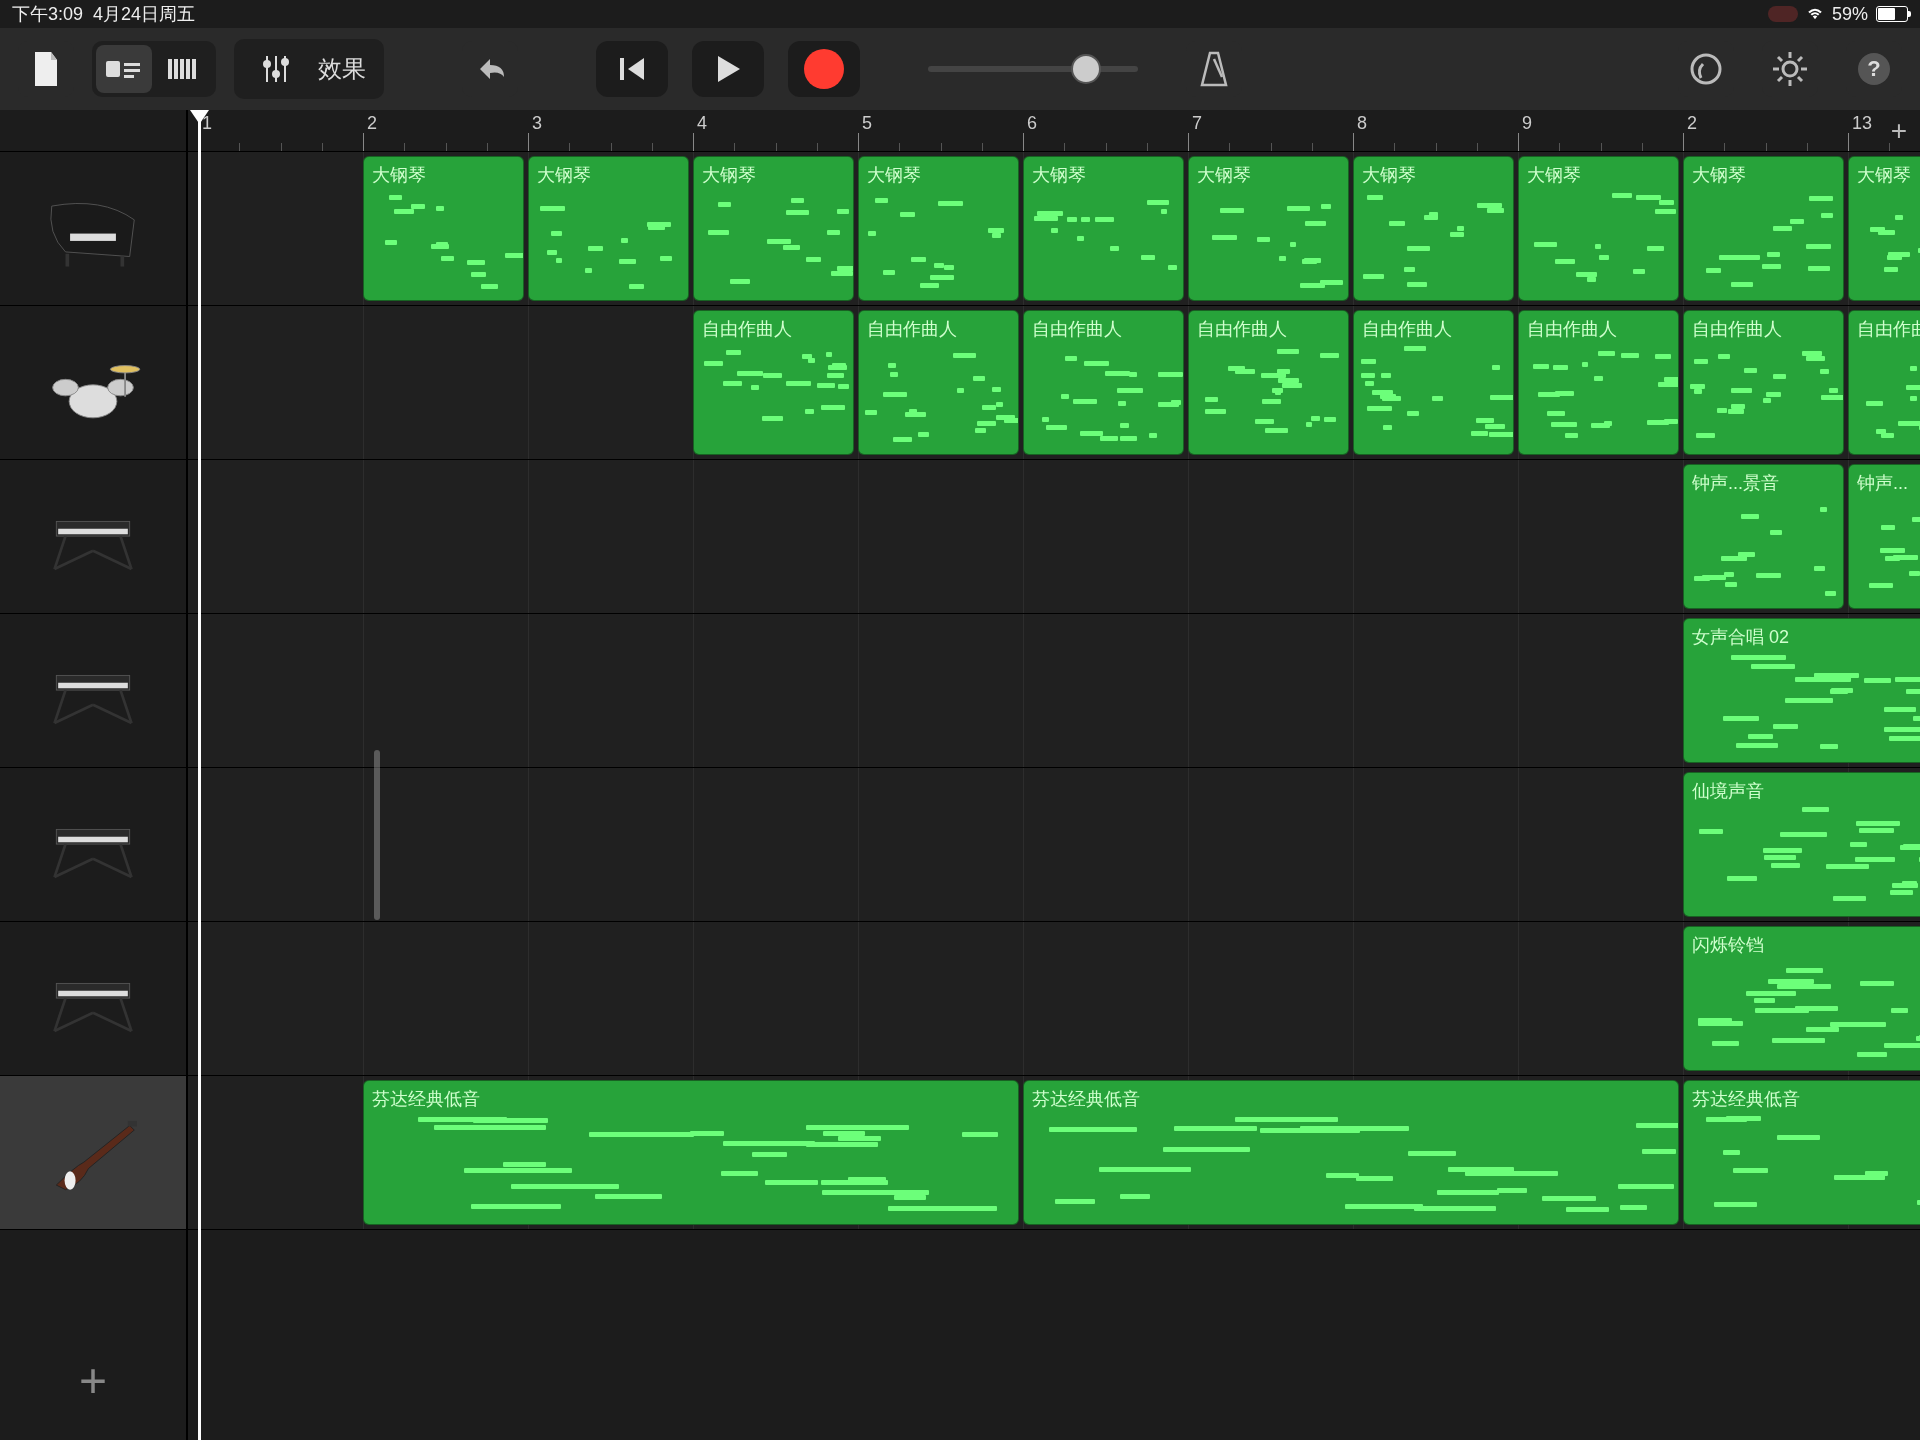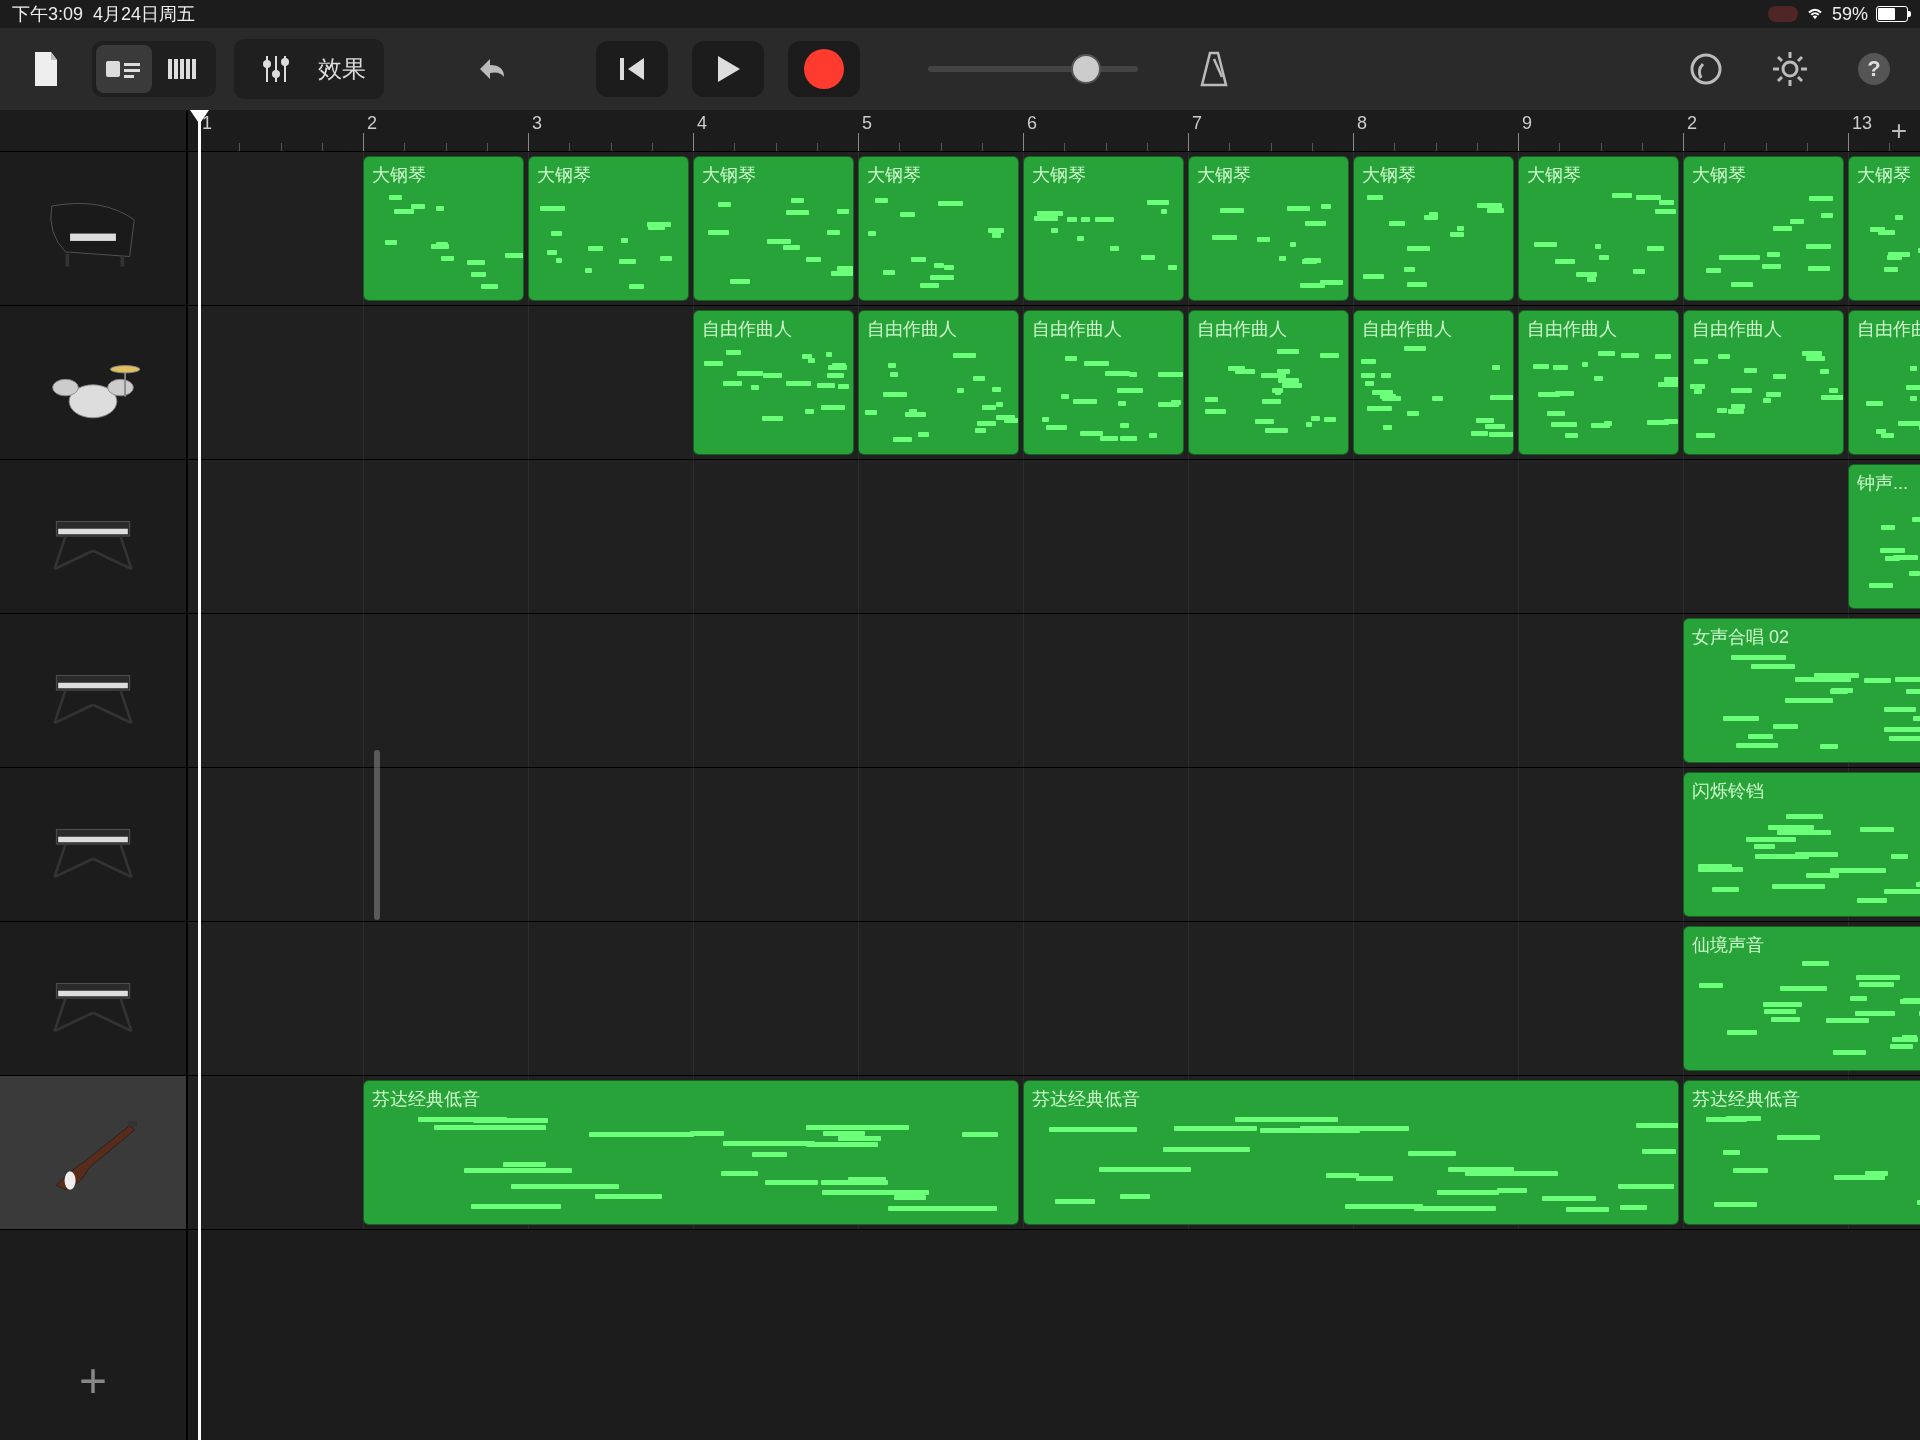--- a/index.html
+++ b/index.html
@@ -698,20 +698,37 @@
           <div class="grid-line" style="left: 175px;"></div>
           <div class="grid-line" style="left: 340px;"></div>
           <div class="grid-line" style="left: 505px;"></div>
           <div class="grid-line" style="left: 670px;"></div>
           <div class="grid-line" style="left: 835px;"></div>
           <div class="grid-line" style="left: 1000px;"></div>
           <div class="grid-line" style="left: 1165px;"></div>
           <div class="grid-line" style="left: 1330px;"></div>
           <div class="grid-line" style="left: 1495px;"></div>
           <div class="grid-line" style="left: 1660px;"></div>
+          <div class="region" style="left: 1495px; width: 161px;">
+            <div class="region-label">钟声...景音</div>
+            <div class="midi">
+              <div class="note" style="left: 7.87202%; width: 16.5288%; top: 74.2373%;"></div>
+              <div class="note" style="left: 21.177%; width: 17.2917%; top: 55.7384%;"></div>
+              <div class="note" style="left: 44.9263%; width: 16.8554%; top: 72.0312%;"></div>
+              <div class="note" style="left: 23.1202%; width: 7.05344%; top: 70.6157%;"></div>
+              <div class="note" style="left: 91.7584%; width: 7.71905%; top: 88.9919%;"></div>
+              <div class="note" style="left: 2.84115%; width: 10.6856%; top: 74.6597%;"></div>
+              <div class="note" style="left: 84.3683%; width: 7.78639%; top: 65.1192%;"></div>
+              <div class="note" style="left: 88.3399%; width: 4.85478%; top: 7.87037%;"></div>
+              <div class="note" style="left: 54.756%; width: 7.72409%; top: 30.4132%;"></div>
+              <div class="note" style="left: 23.6165%; width: 8.22767%; top: 80.2477%;"></div>
+              <div class="note" style="left: 34.9214%; width: 12.1988%; top: 14.8738%;"></div>
+              <div class="note" style="left: 32.6708%; width: 11.4709%; top: 51.7917%;"></div>
+            </div>
+          </div>
           <div class="region" style="left: 1660px; width: 161px;">
             <div class="region-label">钟声...</div>
             <div class="midi">
               <div class="note" style="left: 38.4926%; width: 12.1507%; top: 17.0181%;"></div>
               <div class="note" style="left: 9.2963%; width: 16.4161%; top: 81.7299%;"></div>
               <div class="note" style="left: 26.1%; width: 16.8897%; top: 54.5667%;"></div>
               <div class="note" style="left: 36.5901%; width: 7.64949%; top: 70.0957%;"></div>
               <div class="note" style="left: 20.1914%; width: 10.4324%; top: 55.4163%;"></div>
               <div class="note" style="left: 16.9037%; width: 17.0718%; top: 48.0285%;"></div>
               <div class="note" style="left: 17.6617%; width: 9.2533%; top: 25.1281%;"></div>
@@ -745,20 +762,57 @@
               <div class="note" style="left: 14.6305%; width: 13.6435%; top: 87.1937%;"></div>
               <div class="note" style="left: 18.528%; width: 8.23817%; top: 78.2087%;"></div>
               <div class="note" style="left: 62.2033%; width: 15.2448%; top: 71.5154%;"></div>
               <div class="note" style="left: 44.8872%; width: 5.8276%; top: 35.0039%;"></div>
               <div class="note" style="left: 63.8959%; width: 15.0704%; top: 80.1856%;"></div>
               <div class="note" style="left: 69.2465%; width: 6.62536%; top: 34.924%;"></div>
               <div class="note" style="left: 39.5885%; width: 14.6042%; top: 19.4807%;"></div>
               <div class="note" style="left: 41.7082%; width: 5.8285%; top: 88.8291%;"></div>
               <div class="note" style="left: 19.6058%; width: 14.1315%; top: 10.4691%;"></div>
               <div class="note" style="left: 13.2811%; width: 17.3465%; top: 1.90085%;"></div>
+            </div>
+          </div>
+        </div>
+        <div class="track-row">
+          <div class="grid-line" style="left: 10px;"></div>
+          <div class="grid-line" style="left: 175px;"></div>
+          <div class="grid-line" style="left: 340px;"></div>
+          <div class="grid-line" style="left: 505px;"></div>
+          <div class="grid-line" style="left: 670px;"></div>
+          <div class="grid-line" style="left: 835px;"></div>
+          <div class="grid-line" style="left: 1000px;"></div>
+          <div class="grid-line" style="left: 1165px;"></div>
+          <div class="grid-line" style="left: 1330px;"></div>
+          <div class="grid-line" style="left: 1495px;"></div>
+          <div class="grid-line" style="left: 1660px;"></div>
+          <div class="region" style="left: 1495px; width: 326px;">
+            <div class="region-label">仙境声音</div>
+            <div class="midi">
+              <div class="note" style="left: 53.1815%; width: 14.0984%; top: 13.289%;"></div>
+              <div class="note" style="left: 53.0049%; width: 12.6359%; top: 48.8179%;"></div>
+              <div class="note" style="left: 25.9395%; width: 9.19659%; top: 54.1385%;"></div>
+              <div class="note" style="left: 11.9852%; width: 9.61374%; top: 66.7508%;"></div>
+              <div class="note" style="left: 51.142%; width: 5.72071%; top: 34.1547%;"></div>
+              <div class="note" style="left: 64.7889%; width: 8.33743%; top: 73.3376%;"></div>
+              <div class="note" style="left: 23.279%; width: 12.5138%; top: 40.1165%;"></div>
+              <div class="note" style="left: 2.88025%; width: 7.71341%; top: 21.6871%;"></div>
+              <div class="note" style="left: 43.5926%; width: 13.7695%; top: 55.5494%;"></div>
+              <div class="note" style="left: 68.3963%; width: 15.4098%; top: 35.8862%;"></div>
+              <div class="note" style="left: 67.821%; width: 5.06356%; top: 71.7357%;"></div>
+              <div class="note" style="left: 67.2%; width: 16.7585%; top: 36.848%;"></div>
+              <div class="note" style="left: 23.6901%; width: 10.1432%; top: 46.7519%;"></div>
+              <div class="note" style="left: 73.2914%; width: 5.05114%; top: 48.9475%;"></div>
+              <div class="note" style="left: 64.0037%; width: 7.31552%; top: 80.9348%;"></div>
+              <div class="note" style="left: 35.8272%; width: 8.76971%; top: 0.213735%;"></div>
+              <div class="note" style="left: 28.7617%; width: 15.2471%; top: 24.2843%;"></div>
+              <div class="note" style="left: 45.9642%; width: 10.6045%; top: 86.8005%;"></div>
+              <div class="note" style="left: 54.2321%; width: 11.1513%; top: 20.2461%;"></div>
             </div>
           </div>
         </div>
         <div class="track-row">
           <div class="grid-line" style="left: 10px;"></div>
           <div class="grid-line" style="left: 175px;"></div>
           <div class="grid-line" style="left: 340px;"></div>
           <div class="grid-line" style="left: 505px;"></div>
           <div class="grid-line" style="left: 670px;"></div>
           <div class="grid-line" style="left: 835px;"></div>
@@ -783,57 +837,20 @@
               <div class="note" style="left: 26.1621%; width: 17.1761%; top: 74.5787%;"></div>
               <div class="note" style="left: 48.5782%; width: 14.2121%; top: 59.6215%;"></div>
               <div class="note" style="left: 73.4387%; width: 8.8823%; top: 71.956%;"></div>
               <div class="note" style="left: 44.7436%; width: 7.02013%; top: 59.0822%;"></div>
               <div class="note" style="left: 2.493%; width: 14.4589%; top: 58.5%;"></div>
               <div class="note" style="left: 37.3251%; width: 10.5725%; top: 64.2106%;"></div>
               <div class="note" style="left: 2.40782%; width: 10.9141%; top: 55.5035%;"></div>
               <div class="note" style="left: 17.935%; width: 15.8899%; top: 29.088%;"></div>
               <div class="note" style="left: 27.9066%; width: 17.3332%; top: 22.4641%;"></div>
               <div class="note" style="left: 72.3226%; width: 7.07756%; top: 73.1319%;"></div>
-            </div>
-          </div>
-        </div>
-        <div class="track-row">
-          <div class="grid-line" style="left: 10px;"></div>
-          <div class="grid-line" style="left: 175px;"></div>
-          <div class="grid-line" style="left: 340px;"></div>
-          <div class="grid-line" style="left: 505px;"></div>
-          <div class="grid-line" style="left: 670px;"></div>
-          <div class="grid-line" style="left: 835px;"></div>
-          <div class="grid-line" style="left: 1000px;"></div>
-          <div class="grid-line" style="left: 1165px;"></div>
-          <div class="grid-line" style="left: 1330px;"></div>
-          <div class="grid-line" style="left: 1495px;"></div>
-          <div class="grid-line" style="left: 1660px;"></div>
-          <div class="region" style="left: 1495px; width: 326px;">
-            <div class="region-label">仙境声音</div>
-            <div class="midi">
-              <div class="note" style="left: 53.1815%; width: 14.0984%; top: 13.289%;"></div>
-              <div class="note" style="left: 53.0049%; width: 12.6359%; top: 48.8179%;"></div>
-              <div class="note" style="left: 25.9395%; width: 9.19659%; top: 54.1385%;"></div>
-              <div class="note" style="left: 11.9852%; width: 9.61374%; top: 66.7508%;"></div>
-              <div class="note" style="left: 51.142%; width: 5.72071%; top: 34.1547%;"></div>
-              <div class="note" style="left: 64.7889%; width: 8.33743%; top: 73.3376%;"></div>
-              <div class="note" style="left: 23.279%; width: 12.5138%; top: 40.1165%;"></div>
-              <div class="note" style="left: 2.88025%; width: 7.71341%; top: 21.6871%;"></div>
-              <div class="note" style="left: 43.5926%; width: 13.7695%; top: 55.5494%;"></div>
-              <div class="note" style="left: 68.3963%; width: 15.4098%; top: 35.8862%;"></div>
-              <div class="note" style="left: 67.821%; width: 5.06356%; top: 71.7357%;"></div>
-              <div class="note" style="left: 67.2%; width: 16.7585%; top: 36.848%;"></div>
-              <div class="note" style="left: 23.6901%; width: 10.1432%; top: 46.7519%;"></div>
-              <div class="note" style="left: 73.2914%; width: 5.05114%; top: 48.9475%;"></div>
-              <div class="note" style="left: 64.0037%; width: 7.31552%; top: 80.9348%;"></div>
-              <div class="note" style="left: 35.8272%; width: 8.76971%; top: 0.213735%;"></div>
-              <div class="note" style="left: 28.7617%; width: 15.2471%; top: 24.2843%;"></div>
-              <div class="note" style="left: 45.9642%; width: 10.6045%; top: 86.8005%;"></div>
-              <div class="note" style="left: 54.2321%; width: 11.1513%; top: 20.2461%;"></div>
             </div>
           </div>
         </div>
         <div class="track-row">
           <div class="grid-line" style="left: 10px;"></div>
           <div class="grid-line" style="left: 175px;"></div>
           <div class="grid-line" style="left: 340px;"></div>
           <div class="grid-line" style="left: 505px;"></div>
           <div class="grid-line" style="left: 670px;"></div>
           <div class="grid-line" style="left: 835px;"></div>

